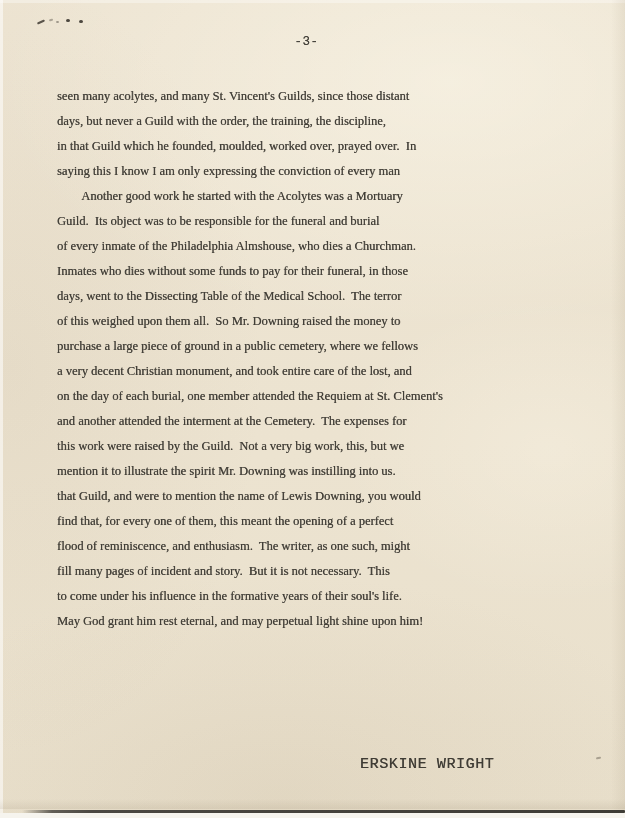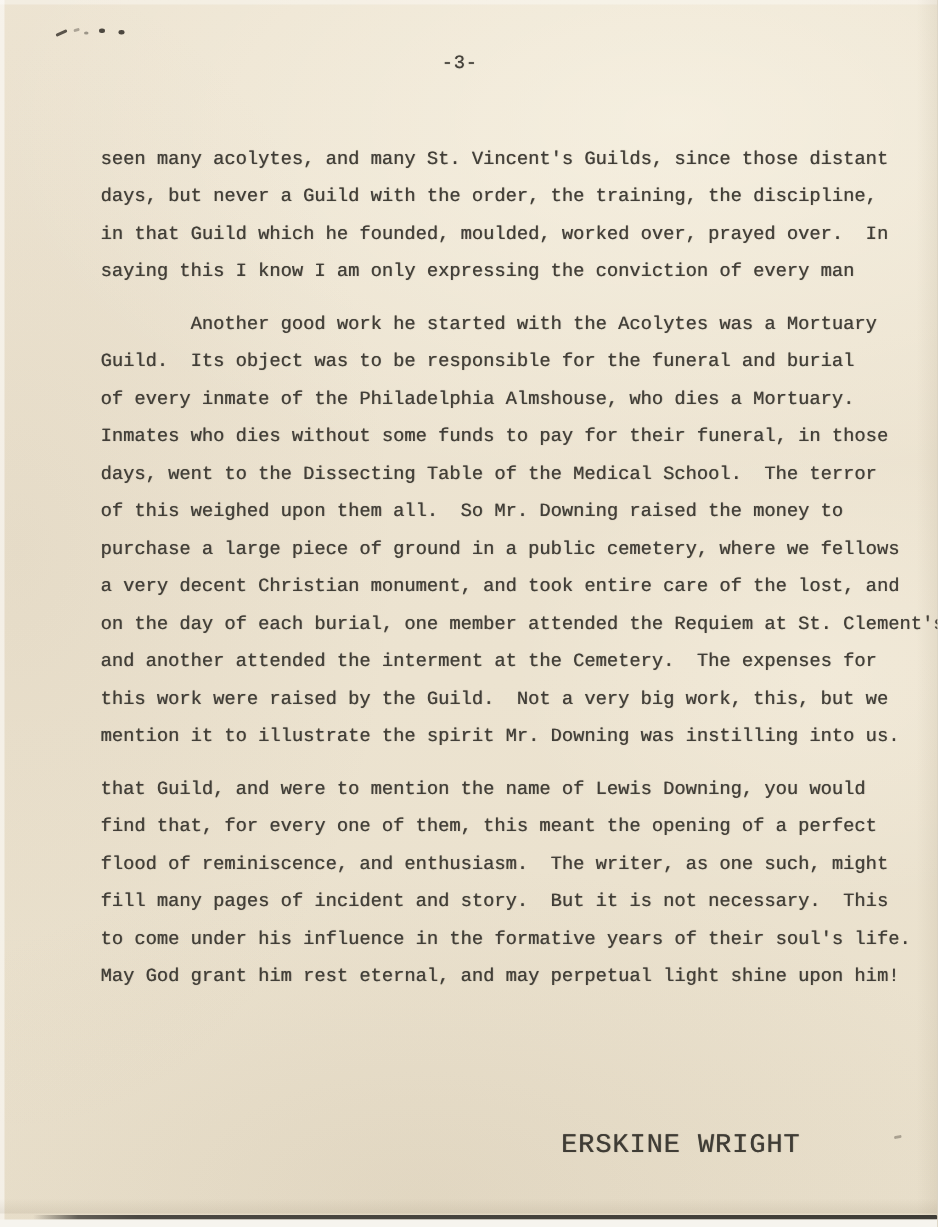--- a/index.html
+++ b/index.html
@@ -56,25 +56,25 @@
     letter-spacing: 0.5px;
     text-shadow: 0 0 0.6px rgba(66,62,55,0.85);
     transform: translateX(-6px);
   }
   .doc-body {
     position: absolute; left: 57px; top: 84px; width: 568px;
     font-size: 12.5px; line-height: 25px;
     color: #413e37;
     text-shadow: 0.3px 0.2px 0.5px rgba(64,60,53,0.75);
   }
-  .paragraph { margin: 10px; }
+  .paragraph { margin: 0; font-family: Liberation Serif, serif; }
   .line { white-space: pre; height: 25px; }
   .signature {
-    position: absolute; left: 374px; top: 752px;
-    font-size: 18px; line-height: 25px;
+    position: absolute; left: 360px; top: 752px;
+    font-size: 15px; line-height: 25px;
     color: #3f3c35;
     letter-spacing: 0.6px;
     text-shadow: 0.3px 0.2px 0.5px rgba(64,60,53,0.8);
   }
   
   .pm { position: absolute; background: #5a544b; }
   .pm1 { left: 37px; top: 21px; width: 8px; height: 2px; border-radius: 1px; transform: rotate(-24deg); }
   .pm2 { left: 49px; top: 19px; width: 4px; height: 1.5px; border-radius: 1px; opacity: 0.45; transform: rotate(-14deg); }
   .pm3 { left: 56px; top: 21px; width: 3px; height: 2px; border-radius: 50%; opacity: 0.55; }
   .pm4 { left: 66px; top: 19px; width: 3.5px; height: 3px; border-radius: 50%; background: #4c473f; }
@@ -100,21 +100,21 @@
   <div class="doc-body">
       <div class="paragraph">
         <div class="line">seen many acolytes, and many St. Vincent's Guilds, since those distant</div>
         <div class="line">days, but never a Guild with the order, the training, the discipline,</div>
         <div class="line">in that Guild which he founded, moulded, worked over, prayed over.  In</div>
         <div class="line">saying this I know I am only expressing the conviction of every man</div>
       </div>
       <div class="paragraph">
         <div class="line">        Another good work he started with the Acolytes was a Mortuary</div>
         <div class="line">Guild.  Its object was to be responsible for the funeral and burial</div>
-        <div class="line">of every inmate of the Philadelphia Almshouse, who dies a Mortuary.</div>
+        <div class="line">of every inmate of the Philadelphia Almshouse, who dies a Churchman.</div>
         <div class="line">Inmates who dies without some funds to pay for their funeral, in those</div>
         <div class="line">days, went to the Dissecting Table of the Medical School.  The terror</div>
         <div class="line">of this weighed upon them all.  So Mr. Downing raised the money to</div>
         <div class="line">purchase a large piece of ground in a public cemetery, where we fellows</div>
         <div class="line">a very decent Christian monument, and took entire care of the lost, and</div>
         <div class="line">on the day of each burial, one member attended the Requiem at St. Clement's</div>
         <div class="line">and another attended the interment at the Cemetery.  The expenses for</div>
         <div class="line">this work were raised by the Guild.  Not a very big work, this, but we</div>
         <div class="line">mention it to illustrate the spirit Mr. Downing was instilling into us.</div>
       </div>

